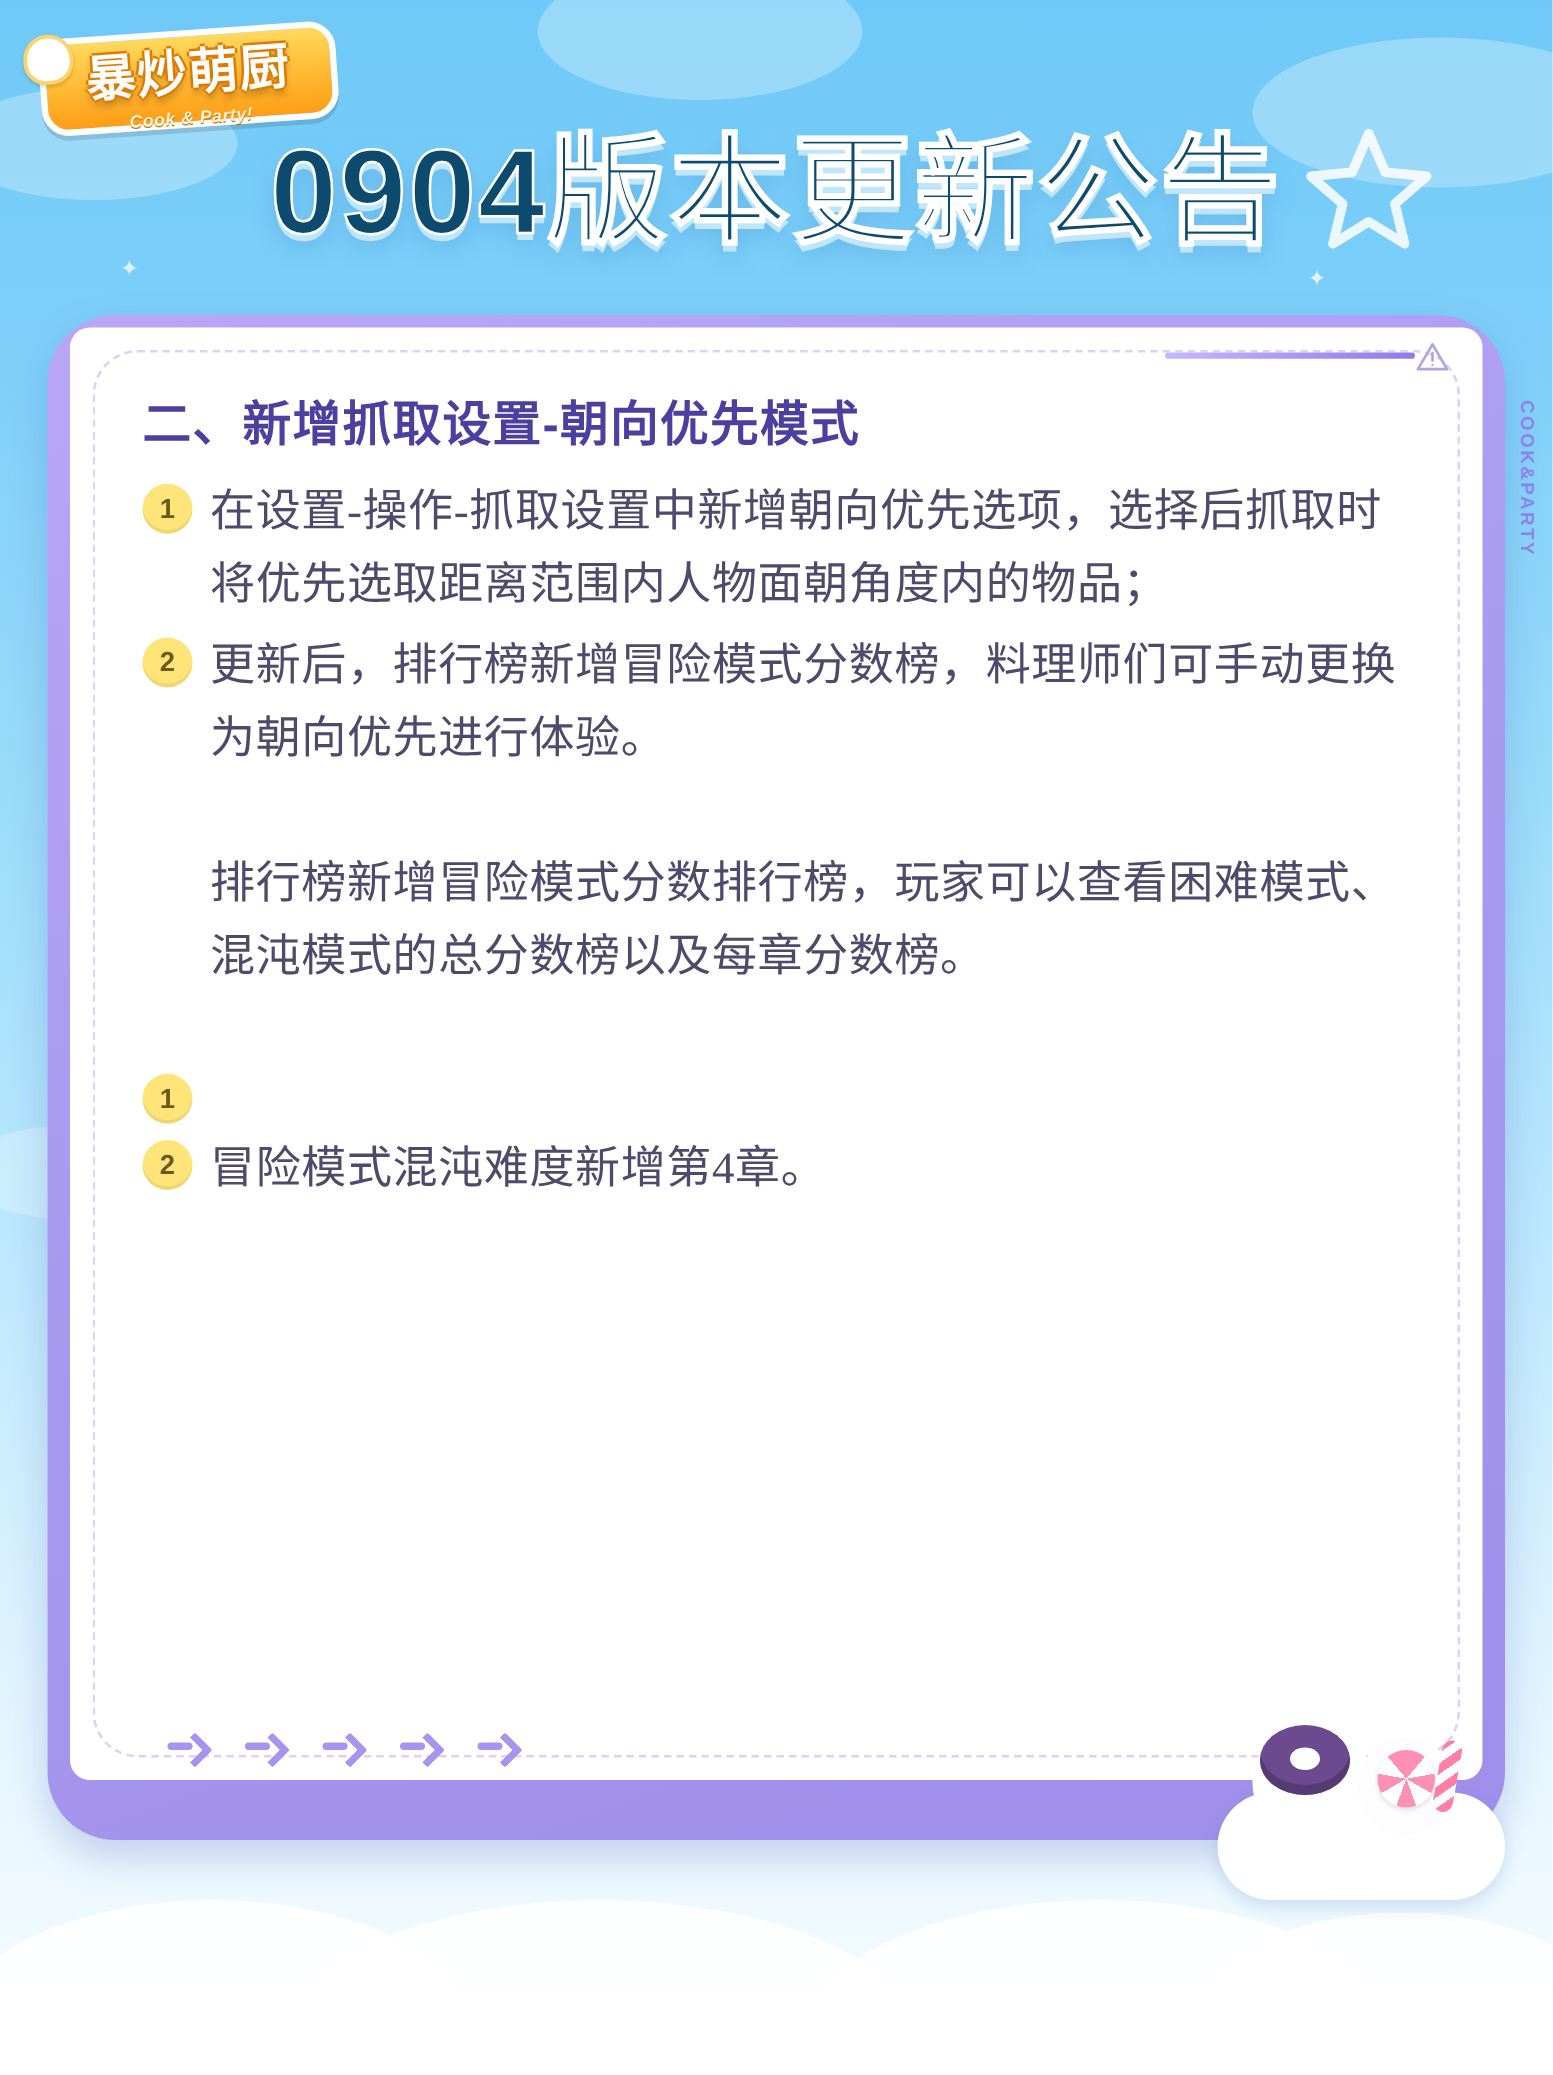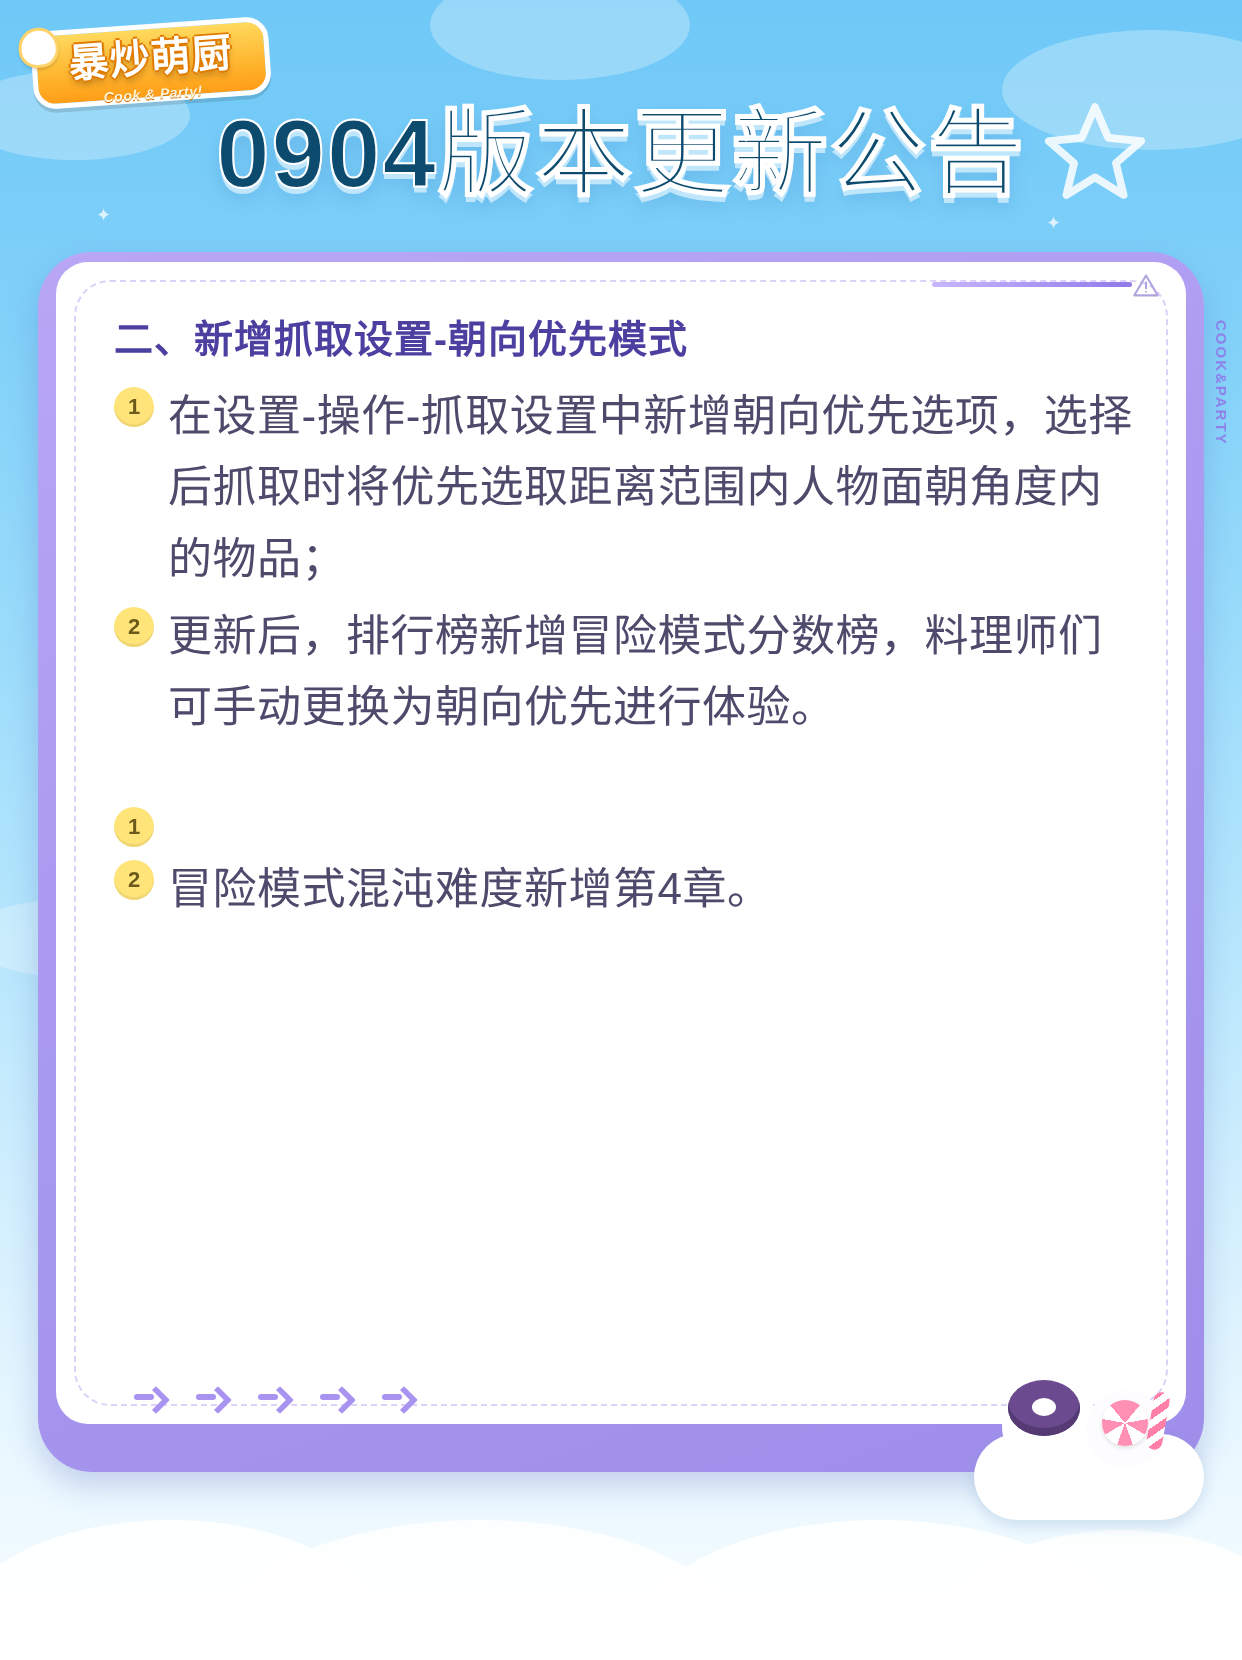--- a/index.html
+++ b/index.html
@@ -135,21 +135,21 @@
     border-radius: 54px;
     box-shadow: 0 14px 30px rgba(80,90,180,.25);
   }
   .card {
     position: absolute;
     left: 56px;
     top: 262px;
     width: 1130px;
     height: 1162px;
     background: #ffffff;
-    border-radius: 32px;
+    border-radius: 16px;
     overflow: hidden;
   }
   .card-inner-dash {
     position: absolute;
     inset: 18px;
     border: 2px dashed #dcd2f7;
     border-radius: 36px;
     pointer-events: none;
   }
   .card-topline {
@@ -215,24 +215,25 @@
     background: #ffe47a;
     color: #6b5a1c;
     font-size: 22px;
     font-weight: bold;
     display: flex;
     align-items: center;
     justify-content: center;
     box-shadow: inset 0 -3px 0 rgba(0,0,0,.06);
   }
   .item-text {
-    font-size: 44px;
+    font-size: 36px;
     line-height: 1.62;
     color: #4e4a6b;
     letter-spacing: .5px;
+    font-family: Liberation Serif, serif;
   }
   .plain-para {
     font-size: 36px;
     line-height: 1.62;
     color: #4e4a6b;
     letter-spacing: .5px;
     padding-left: 54px;
   }
 
   
@@ -388,20 +389,21 @@
         <div class="item-text">在设置-操作-抓取设置中新增朝向优先选项，选择后抓取时将优先选取距离范围内人物面朝角度内的物品；</div>
       </div>
 
       <div class="item">
         <div class="badge">2</div>
         <div class="item-text">更新后，排行榜新增冒险模式分数榜，料理师们可手动更换为朝向优先进行体验。</div>
       </div>
     </div>
 
     <div class="section">
+      <div class="plain-para">排行榜新增冒险模式分数排行榜，玩家可以查看困难模式、混沌模式的总分数榜以及每章分数榜。</div>
     </div>
 
     <div class="section">
 
       <div class="item">
         <div class="badge">1</div>
       </div>
 
       <div class="item">
         <div class="badge">2</div>

